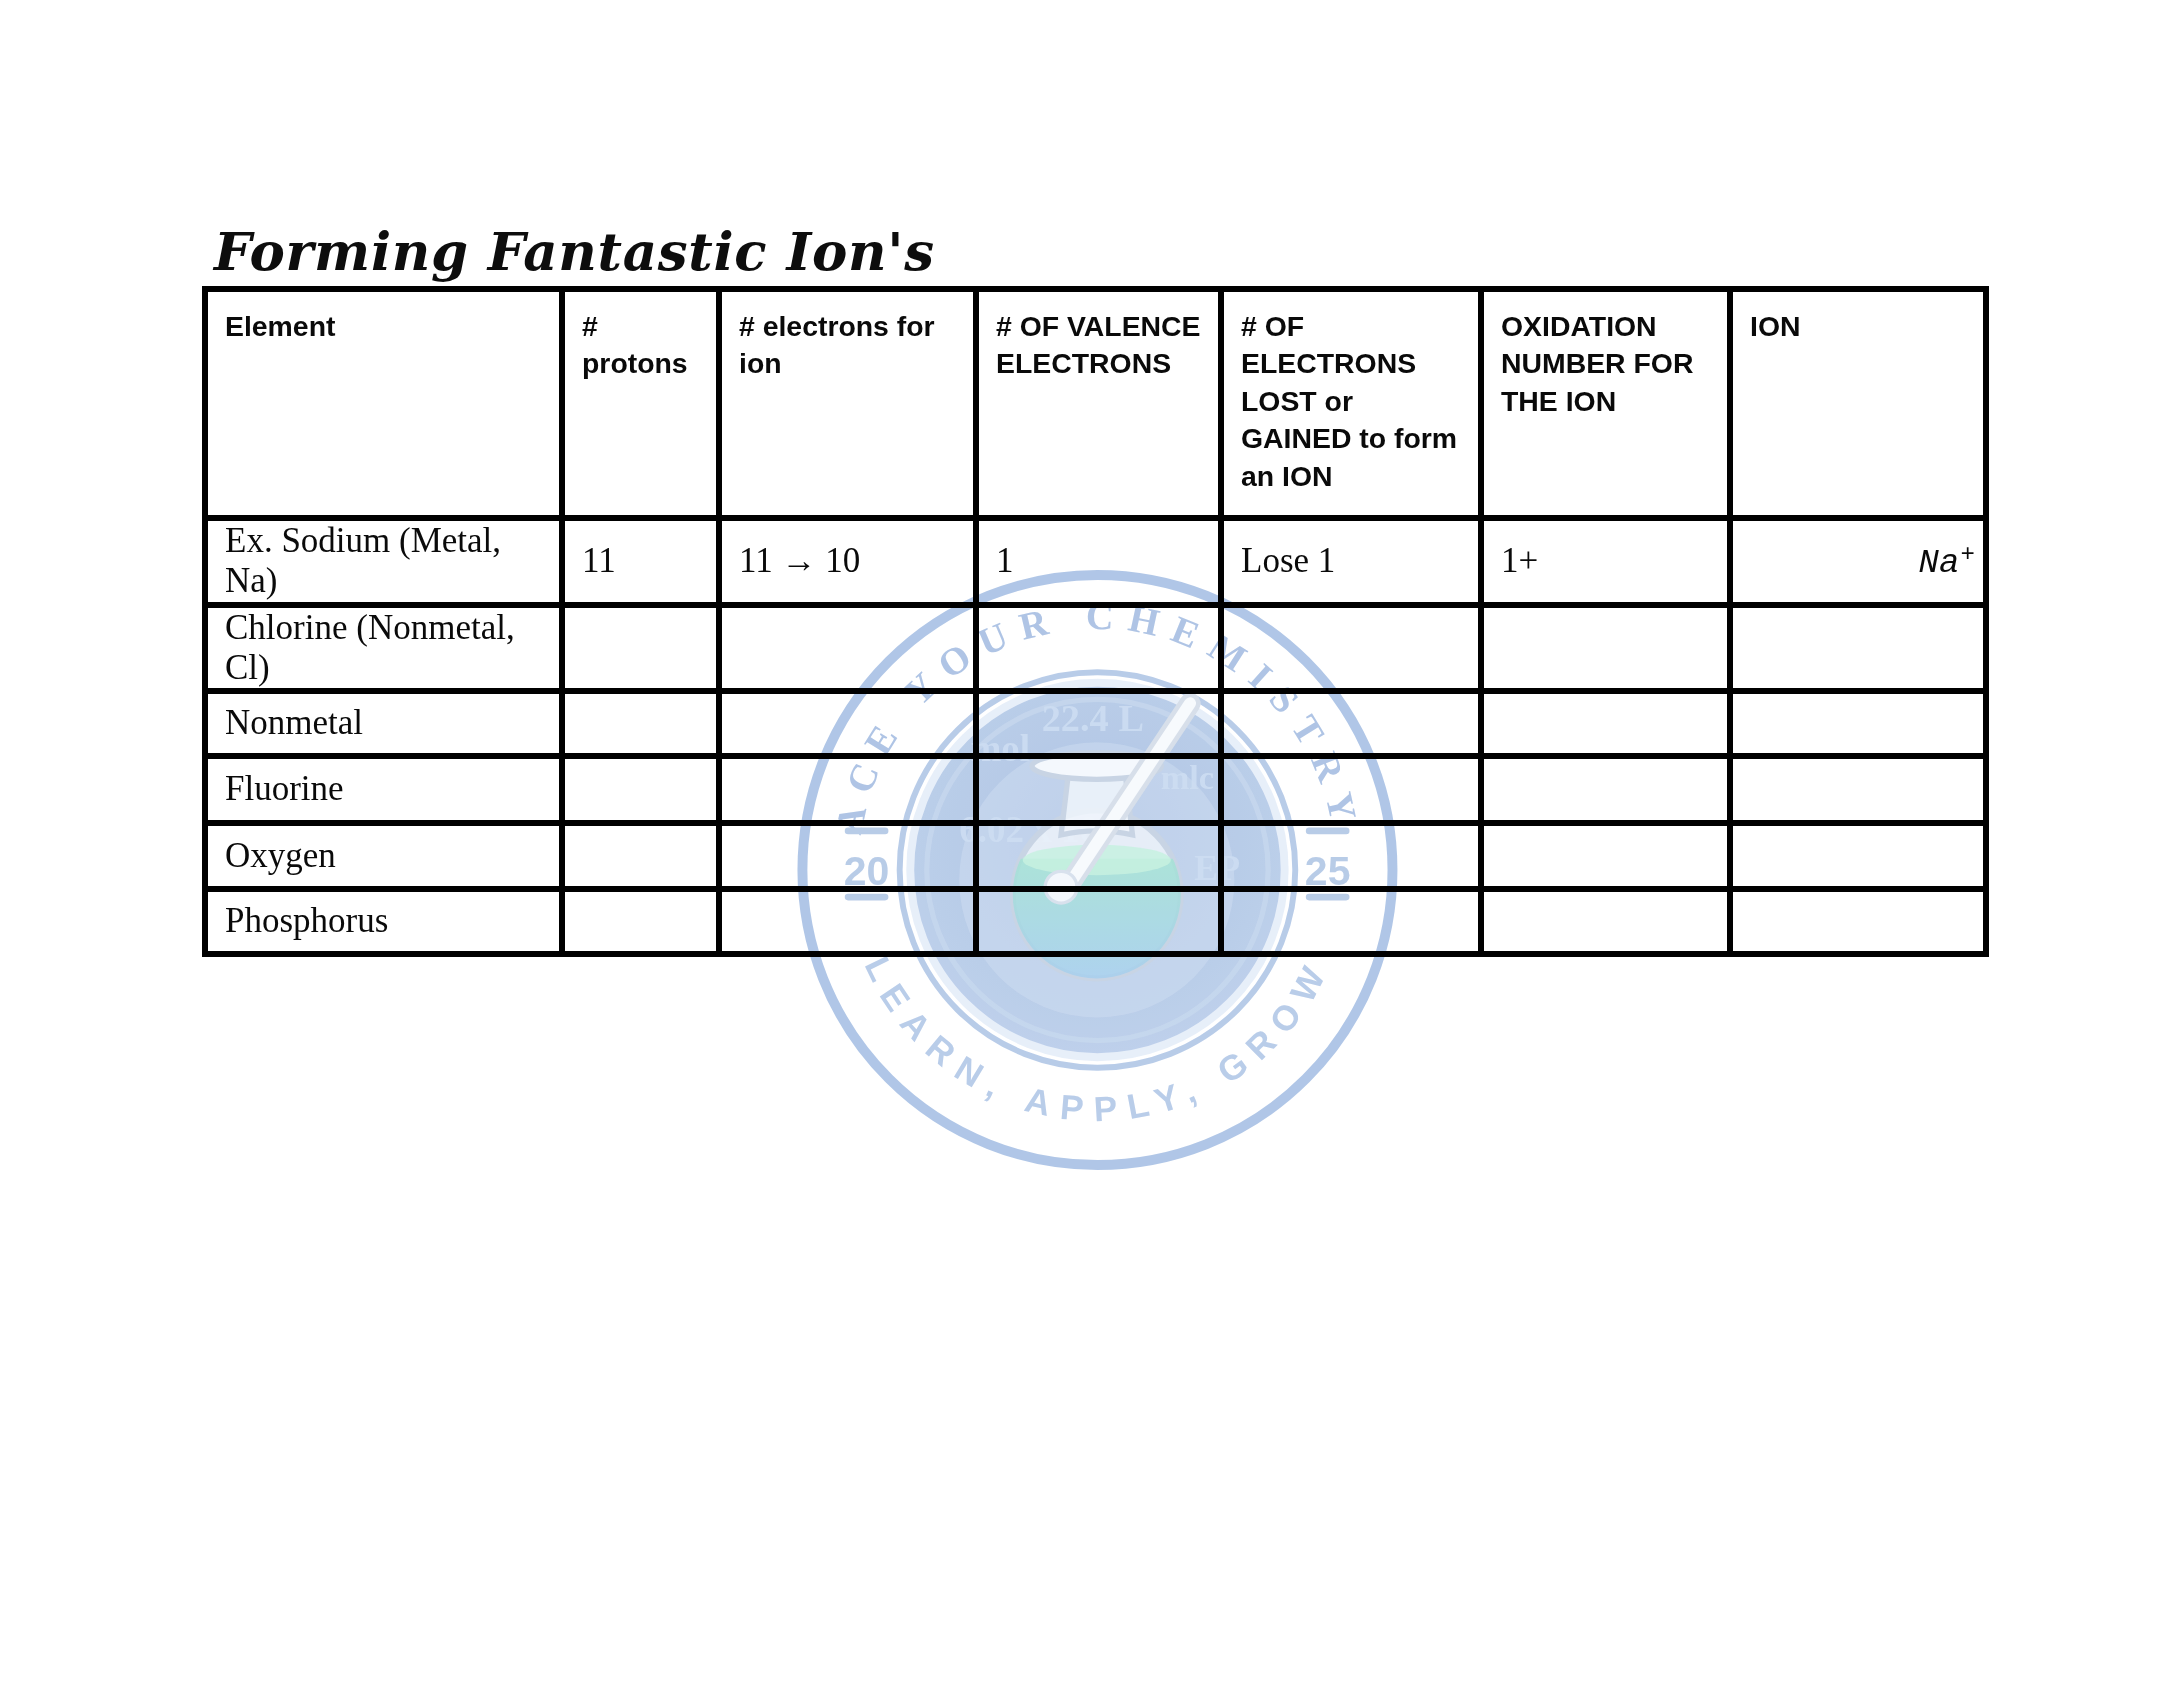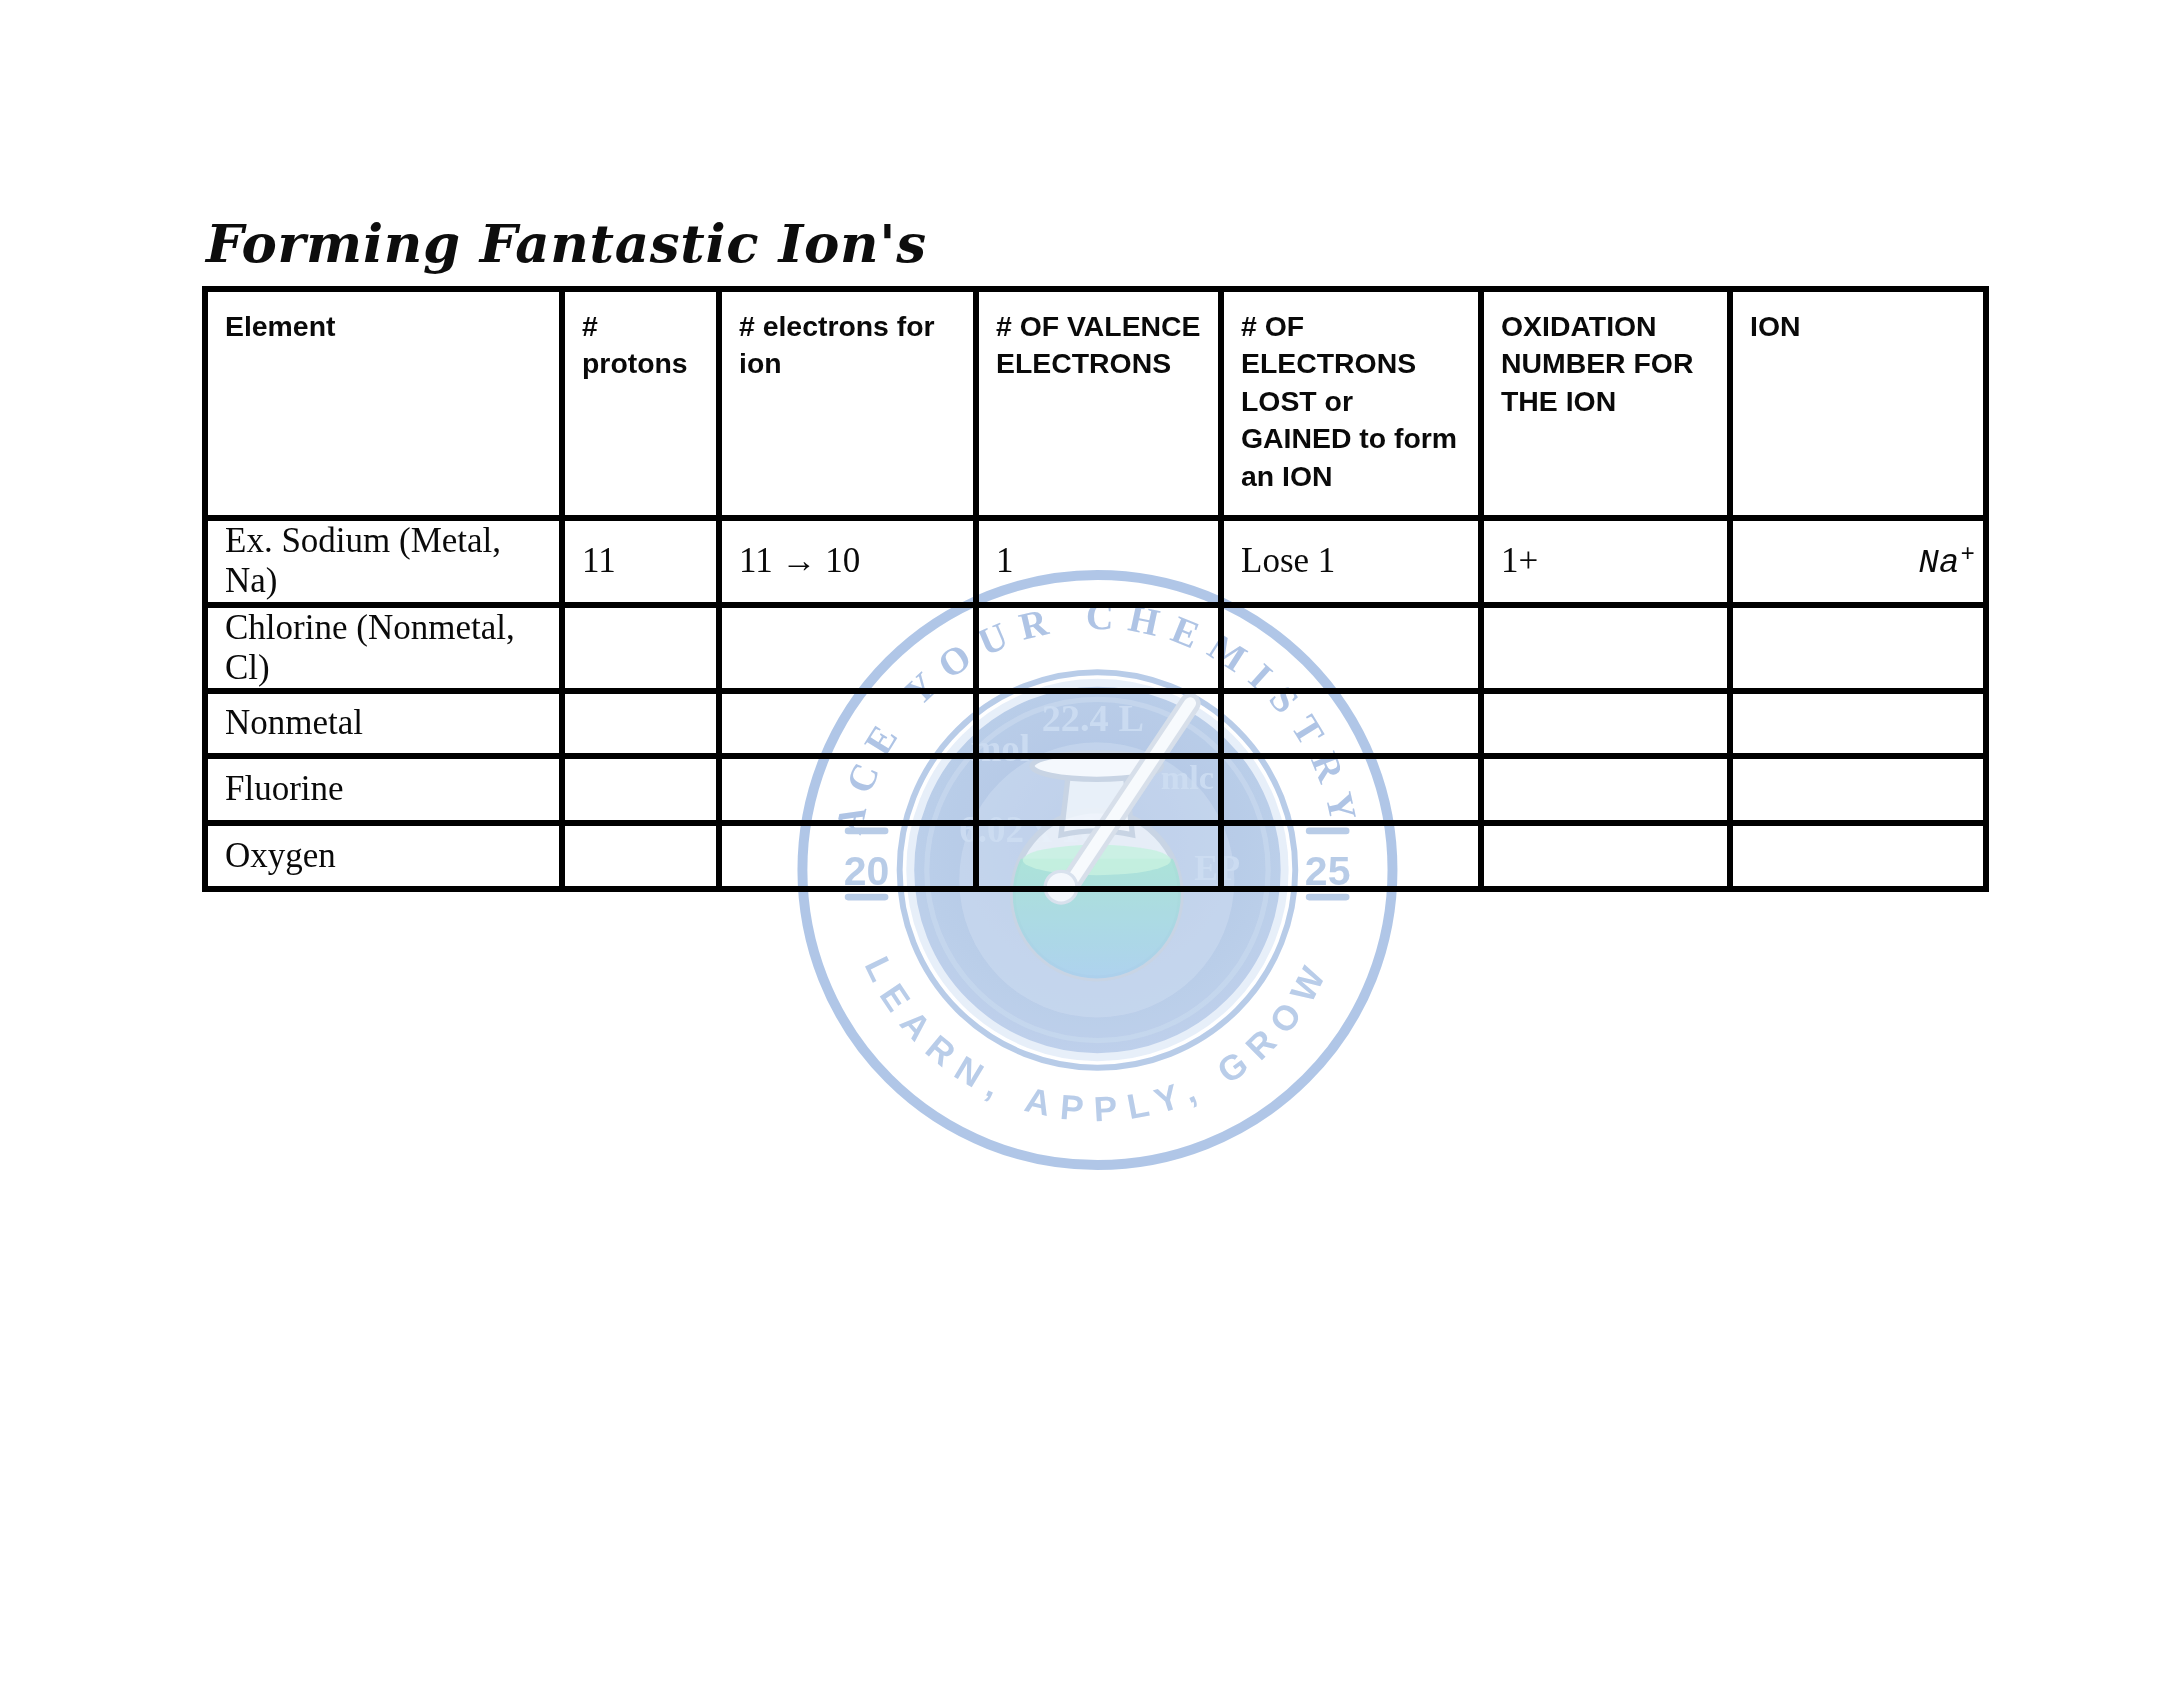--- a/index.html
+++ b/index.html
@@ -1,21 +1,21 @@
 <!DOCTYPE html>
 <html style="font-size:10.6px"><head>
 <meta charset="utf-8">
 <style>
   html,body{margin:0;padding:0;}
   body{
     width:2183px;height:1687px;background:#ffffff;position:relative;overflow:hidden;
     font-family:"Liberation Sans",sans-serif;color:#000;
   }
   .page-title{
-    position:absolute;left:198px;top:209px;margin:8px;
+    position:absolute;left:198px;top:209px;margin:16px;
     font-family:"DejaVu Serif",serif;font-style:italic;font-weight:700;
     font-size:53px;line-height:1.0;color:#0d0d0d;letter-spacing:0.7px;
   }
   svg.watermark{position:absolute;left:0;top:0;width:2183px;height:1687px;z-index:1;}
   table.ion-table{
     position:absolute;left:202px;top:286px;width:1781px;z-index:2;
     border-collapse:collapse;table-layout:fixed;background:transparent;padding-left:44px;
   }
   .ion-table th,.ion-table td{border:6px solid #000;background:transparent;overflow:hidden;}
   .ion-table th{
@@ -176,15 +176,24 @@
     </tr>
     <tr class="r5">
       <td>Oxygen</td>
       <td></td>
       <td></td>
       <td></td>
       <td></td>
       <td></td>
       <td></td>
     </tr>
+    <tr class="r6">
+      <td>Phosphorus</td>
+      <td></td>
+      <td></td>
+      <td></td>
+      <td></td>
+      <td></td>
+      <td></td>
+    </tr>
   </tbody>
 </table>
 
 
 </body></html>

